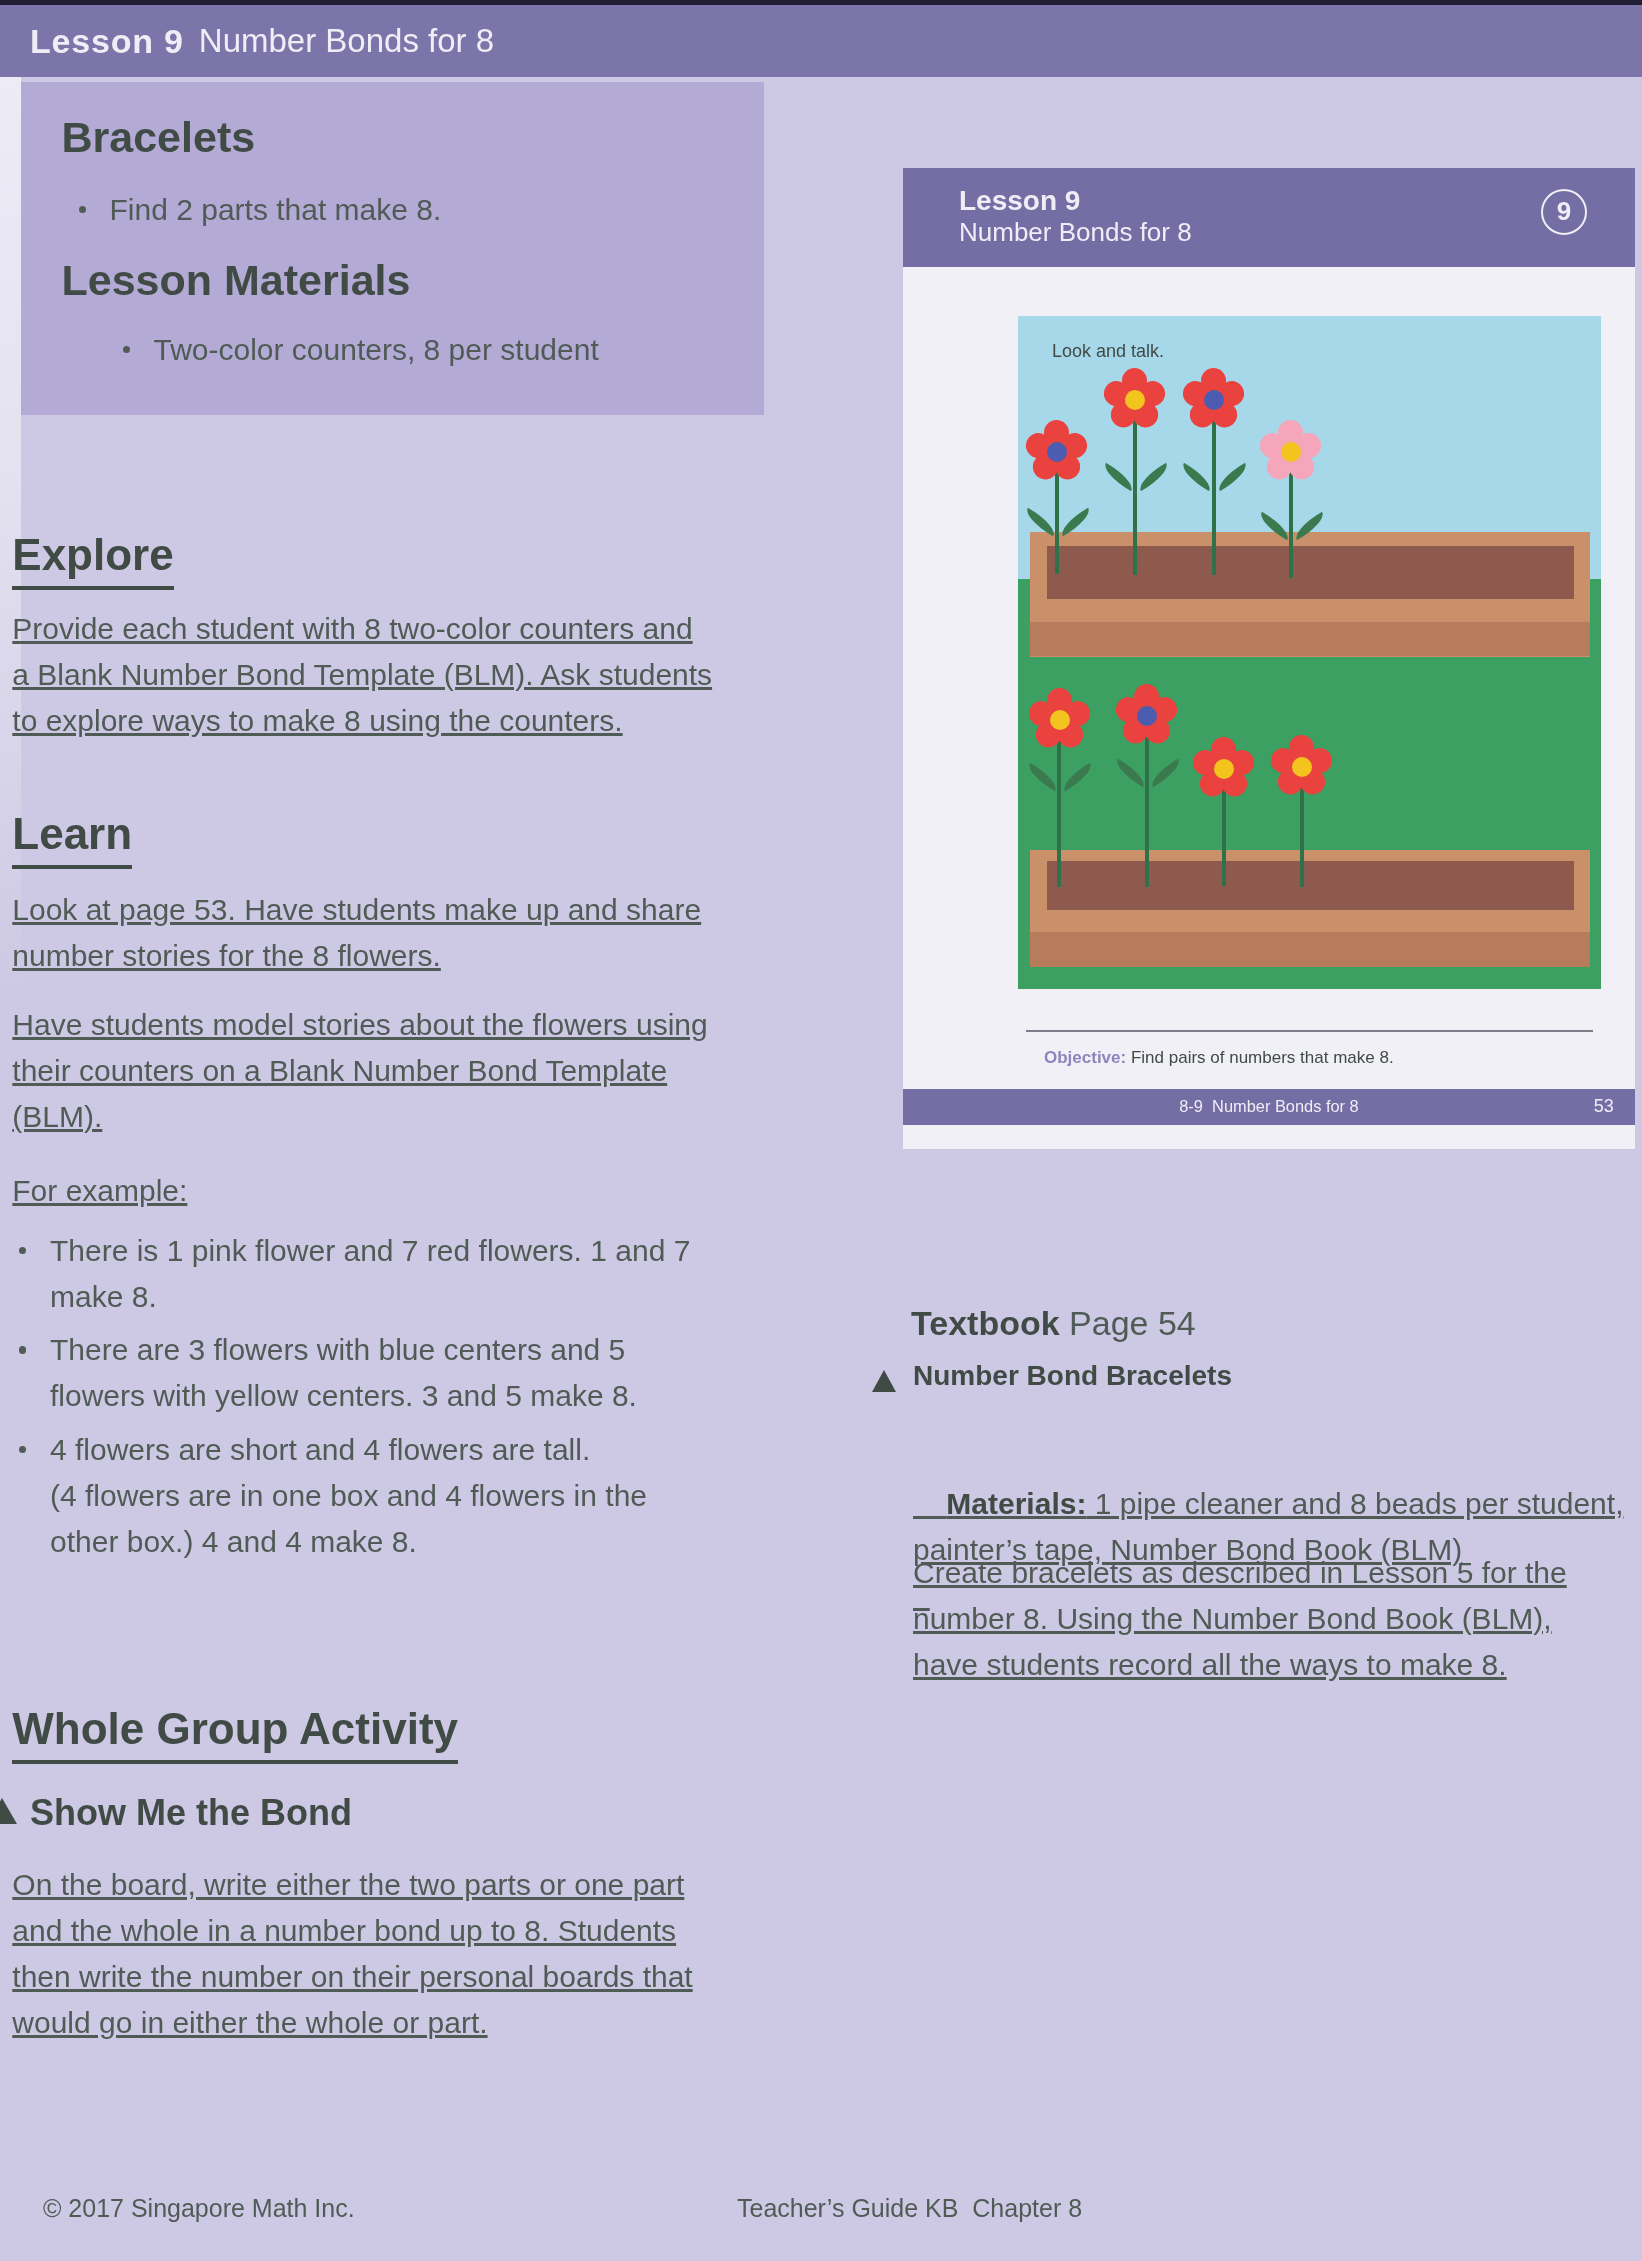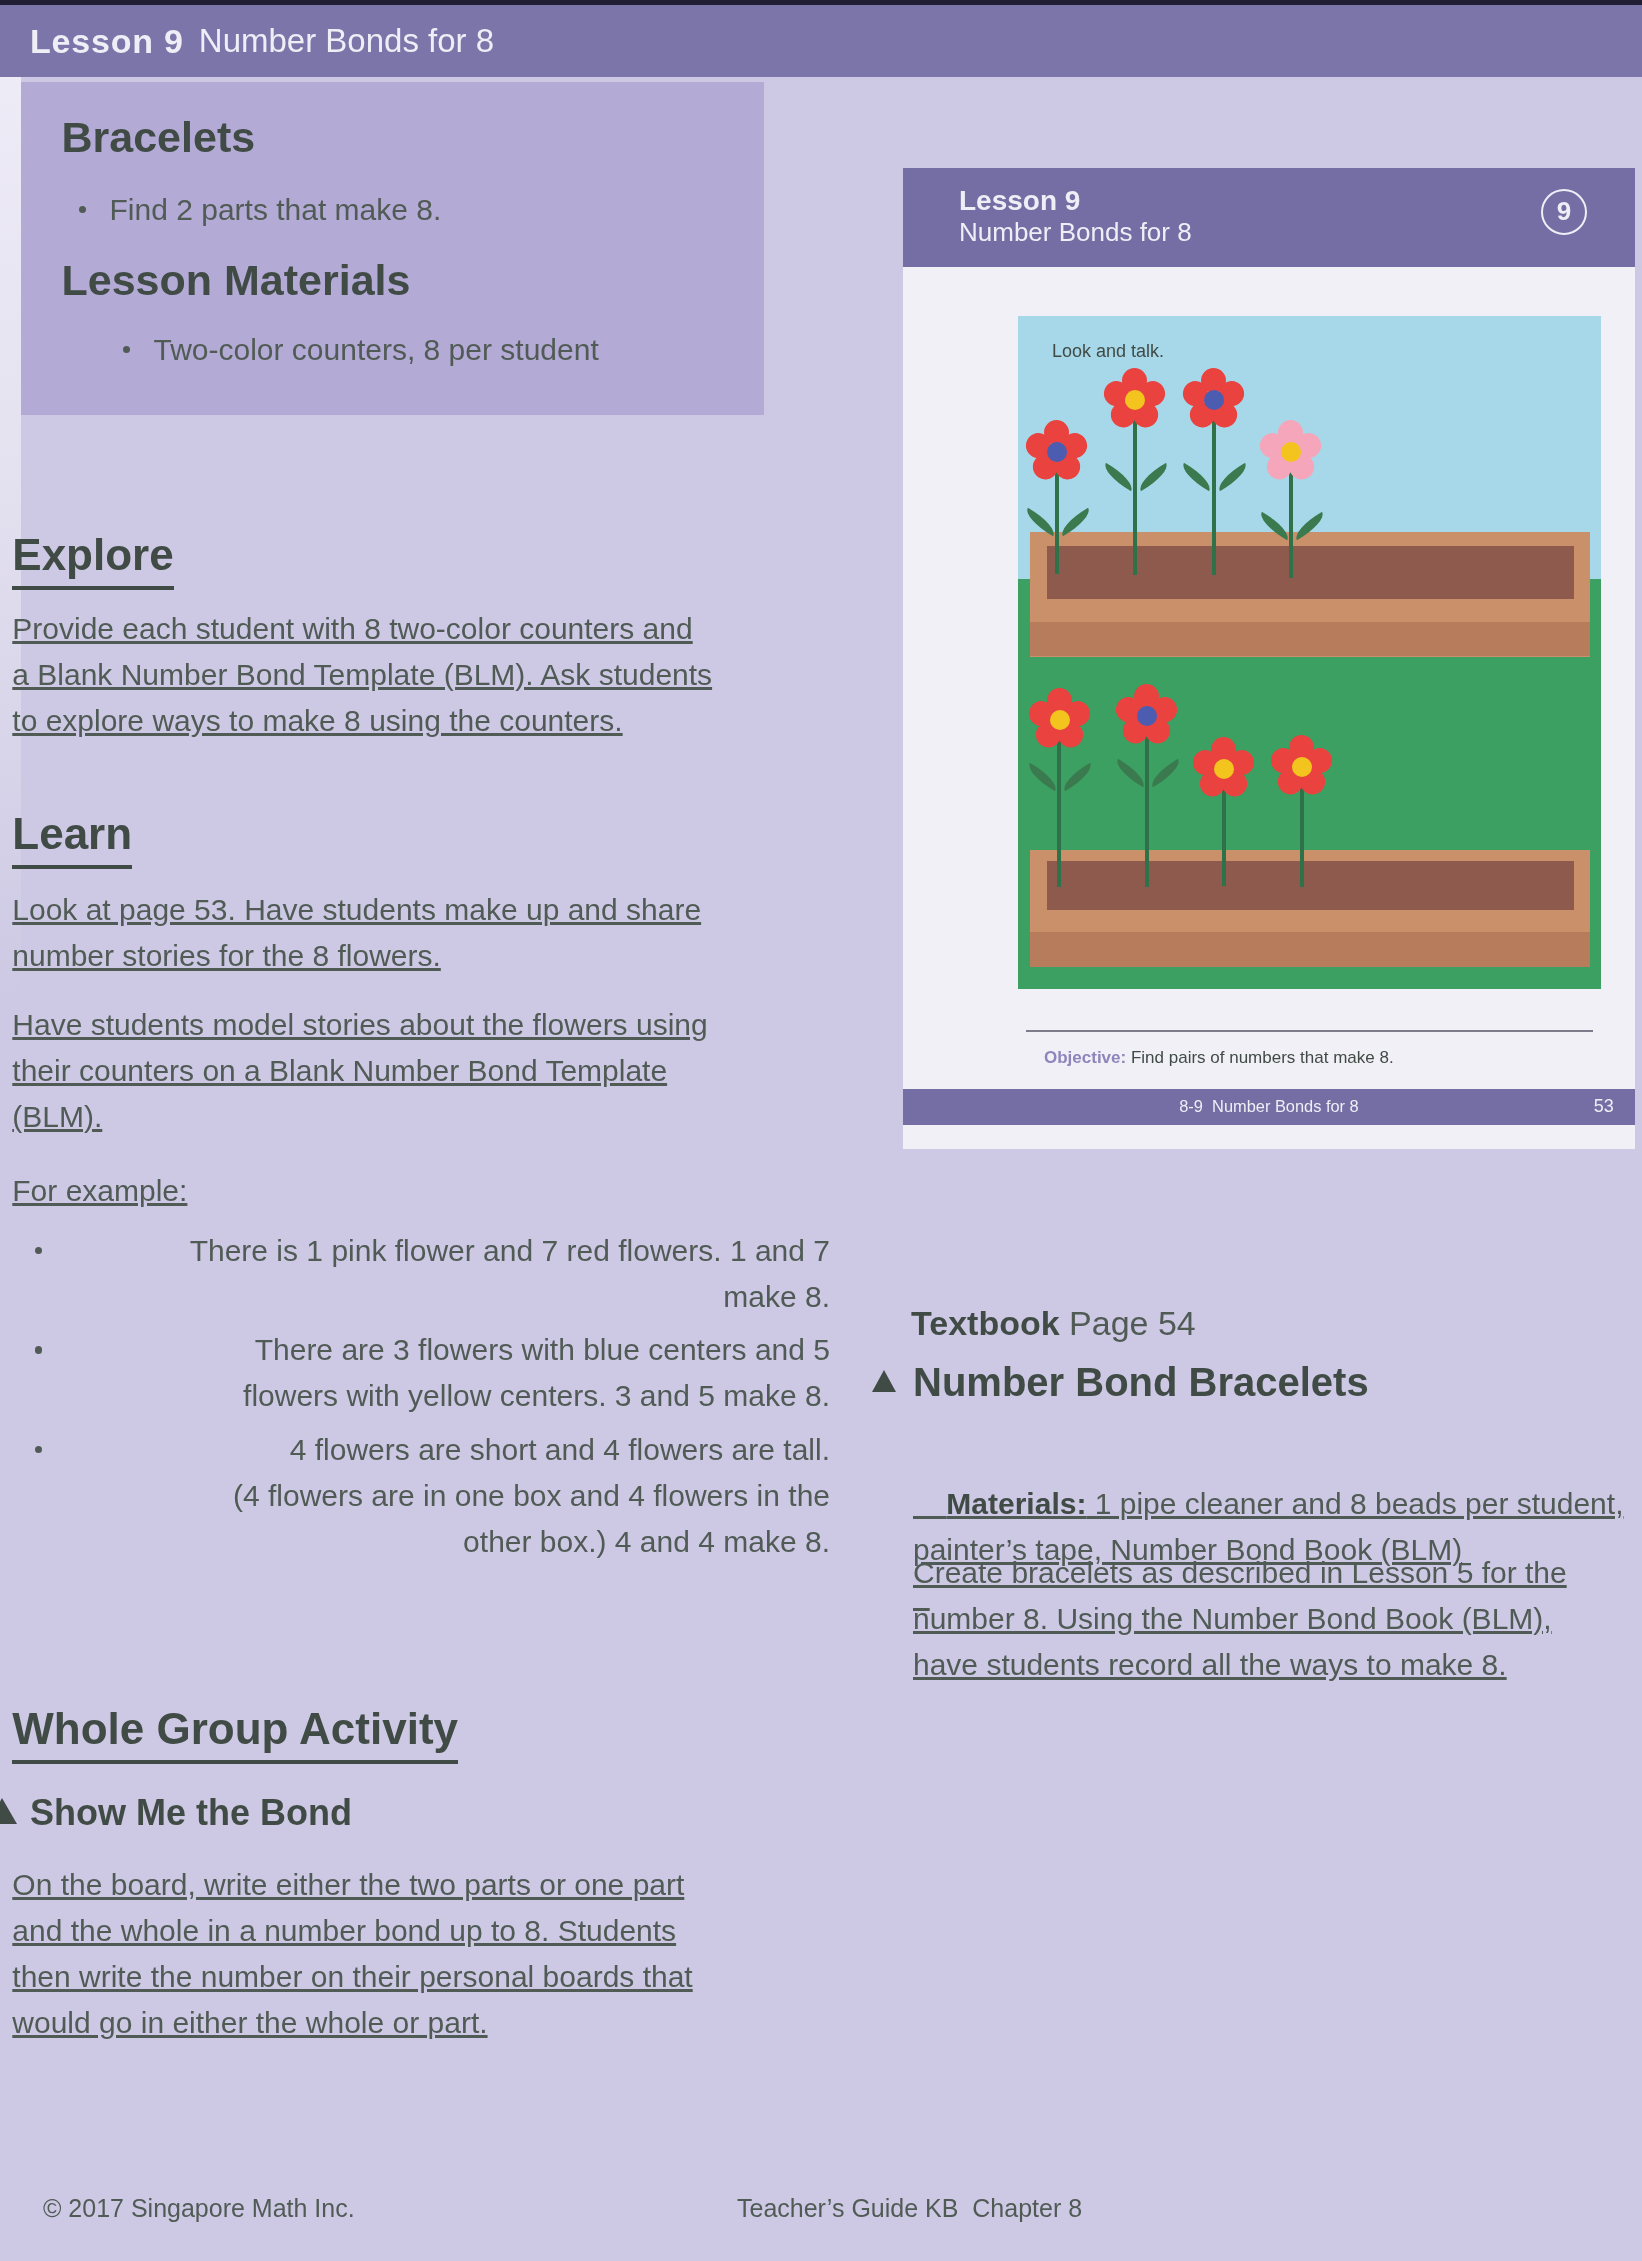--- a/index.html
+++ b/index.html
@@ -34,21 +34,21 @@
   
   .rule-heading{display:inline-block;font-size:44px;font-weight:bold;color:var(--heading_text);
     padding-bottom:5.7px;border-bottom:4.1px solid var(--heading_text);}
   .body-text{font-size:30px;line-height:46px;color:var(--body_text);white-space:pre-wrap;text-decoration:underline;}
   #explore-heading{left:12.3px;top:530px;}
   #explore-body{left:12.3px;top:606px;width:772px;}
   #learn-heading{left:12.3px;top:809px;}
   #learn-para1{left:12.3px;top:887px;width:772px;}
   #learn-para2{left:12.3px;top:1002px;width:772px;}
   #example-intro{left:12.3px;top:1168px;}
-  #examples-list{left:66px;top:1228px;width:764px;text-align:right;}
+  #examples-list{left:50px;top:1228px;width:764px;}
   #examples-list li{margin-bottom:7.4px;}
   #whole-group-heading{left:12.3px;top:1704px;}
   .tri{width:0;height:0;border-left:15px solid transparent;border-right:15px solid transparent;
     border-bottom:26px solid var(--heading_text);}
   #show-me-tri{left:-13px;top:1798px;}
   #show-me-title{left:30px;top:1792px;font-size:36px;font-weight:bold;color:var(--heading_text);}
   #whole-group-body{left:12.3px;top:1862px;width:772px;}
 
   
   #textbook-card{left:903px;top:168px;width:732px;height:981px;background:var(--card_bg);}
@@ -87,21 +87,21 @@
   #card-caption .cap-label{color:var(--caption_label);font-weight:bold;}
   #card-footer-band{left:0;top:921px;width:732px;height:36px;background:var(--card_band);}
   #card-footer-text{left:0;top:8.2px;width:732px;text-align:center;font-size:16.4px;color:var(--band_text);white-space:pre-wrap;}
   #card-page-num{right:21.3px;top:6.6px;font-size:18px;color:var(--band_text);}
 
   
   #small-group-heading{left:911px;top:1236px;}
   #textbook-line{left:911px;top:1304px;font-size:34px;color:var(--body_text);}
   #textbook-line b{color:var(--heading_text);}
   #bracelet-tri{left:872px;top:1370px;border-left-width:12.3px;border-right-width:12.3px;border-bottom-width:22px;}
-  #bracelet-title{left:913px;top:1360px;font-size:40px;font-weight:bold;color:var(--heading_text);}
+  #bracelet-title{left:913px;top:1360px;font-size:28px;font-weight:bold;color:var(--heading_text);}
   #sg-materials{left:913px;top:1435px;width:739px;}
   #sg-materials .mat-label{font-weight:bold;color:var(--heading_text);}
   #sg-body{left:913px;top:1550px;width:739px;}
 
   
   .page-footer-text{font-size:25px;color:var(--body_text);white-space:pre-wrap;}
   #footer-copyright{left:43px;top:2194px;}
   #footer-guide{left:737px;top:2194px;}
 </style>
 </head>

